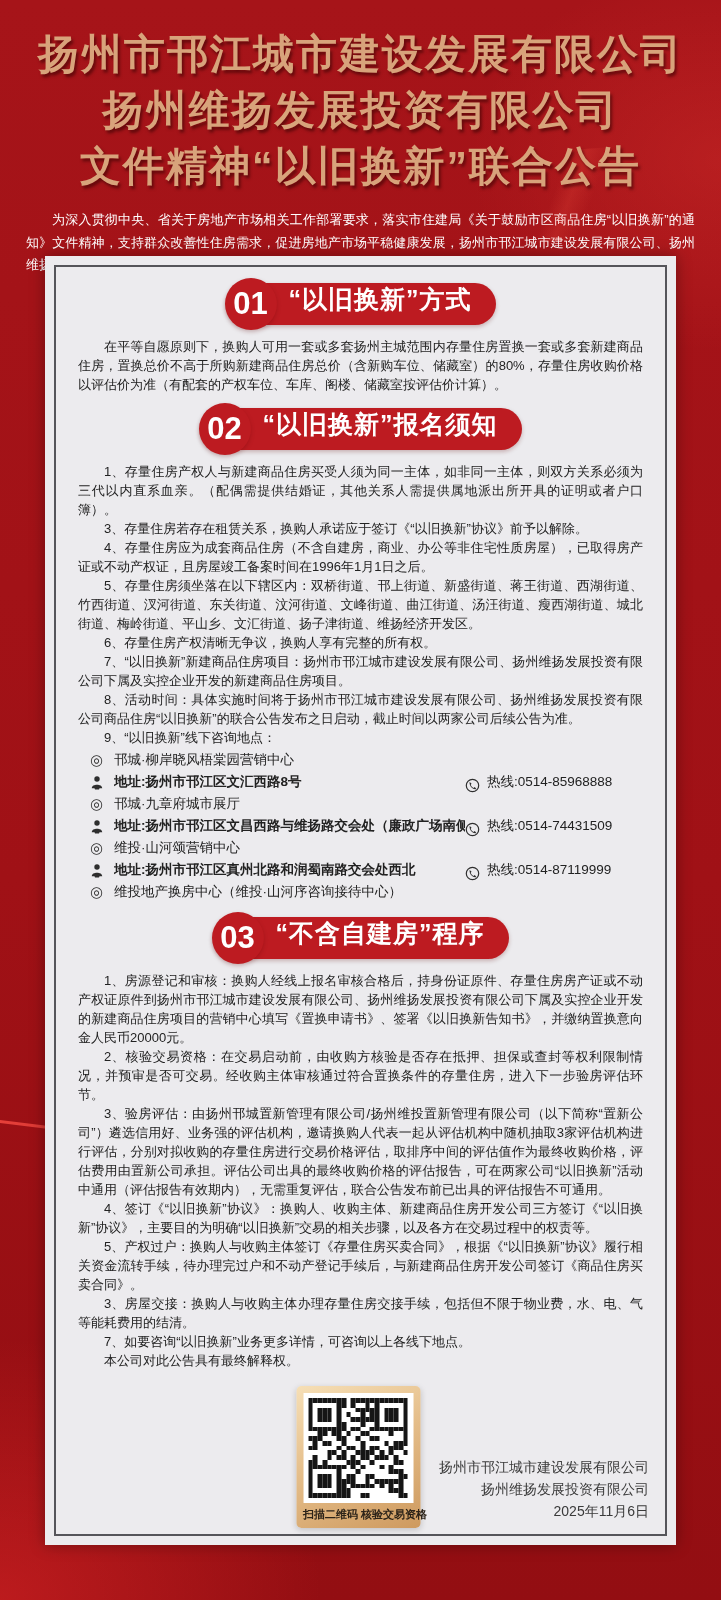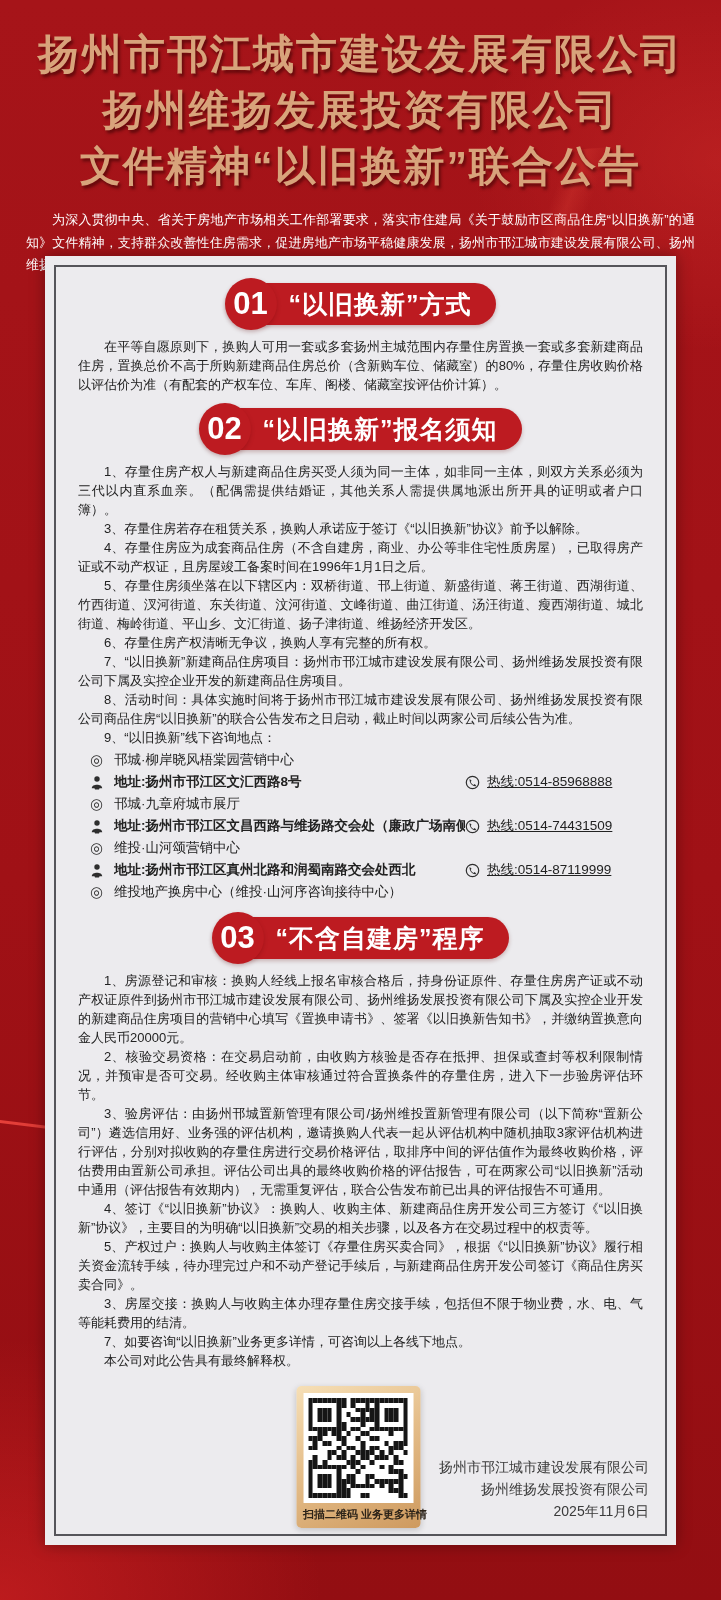--- a/index.html
+++ b/index.html
@@ -54,21 +54,21 @@
   .panel-inner {
     height:100%;
     border:2px solid #55555A;
     padding:14px 22px 10px 22px;
     position:relative;
     overflow:hidden;
   }
 
   
   .sec-head {
-    display:flex; align-items:center;
+    display:flex; 
     width:fit-content;
     margin:14px auto 12px auto;
     background:#BD1B21;
     height:42px; border-radius:24px;
     padding-right:24px;
     box-shadow:0 2px 4px rgba(90,0,0,.25);
   }
   .sec-head.first { margin-top:2px; }
   .sec-num {
     width:52px; height:52px; border-radius:50%;
@@ -90,21 +90,21 @@
 
   
   .loc-list { margin:1px 0 2px 0; }
   .loc-name-row, .loc-detail-row {
     display:flex; align-items:center;
     line-height:22px; font-size:13.5px; color:#222;
     padding-left:12px;
   }
   .loc-icon { width:24px; flex:0 0 24px; display:flex; align-items:center; color:#2e2e2e; font-size:15px; }
   .loc-addr { flex:1; white-space:nowrap; overflow:hidden;font-weight:bold; }
-  .loc-hot { flex:0 0 178px; display:flex; align-items:center; white-space:nowrap;text-decoration:underline; }
+  .loc-hot { flex:0 0 178px; display:flex; align-items:flex-end; white-space:nowrap; }
   .loc-hot .loc-icon { flex:0 0 22px; width:22px; }
   .icon-svg { display:block; }
 
   
   .qr-block {
     position:absolute; left:50%; transform:translateX(-52%);
     bottom:6px;
     width:124px;
     background:linear-gradient(155deg,#F6DFB6 0%, #E5BE8A 45%, #CE9A5F 100%);
     border-radius:5px;
@@ -500,21 +500,21 @@
             <div style="grid-area: 21 / 6;"></div>
             <div style="grid-area: 21 / 7;"></div>
             <div style="grid-area: 21 / 8;"></div>
             <div style="grid-area: 21 / 9;"></div>
             <div style="grid-area: 21 / 12;"></div>
             <div style="grid-area: 21 / 13;"></div>
             <div style="grid-area: 21 / 20;"></div>
             <div style="grid-area: 21 / 21;"></div>
           </div>
       </div>
-      <div class="qr-caption">扫描二维码 业务更多详情</div>
+      <div class="qr-caption">扫描二维码 核验交易资格</div>
     </div>
 
     <div class="footer-sign">
       <div>扬州市邗江城市建设发展有限公司</div>
       <div>扬州维扬发展投资有限公司</div>
       <div>2025年11月6日</div>
     </div>
 
   </div>
 </div>

